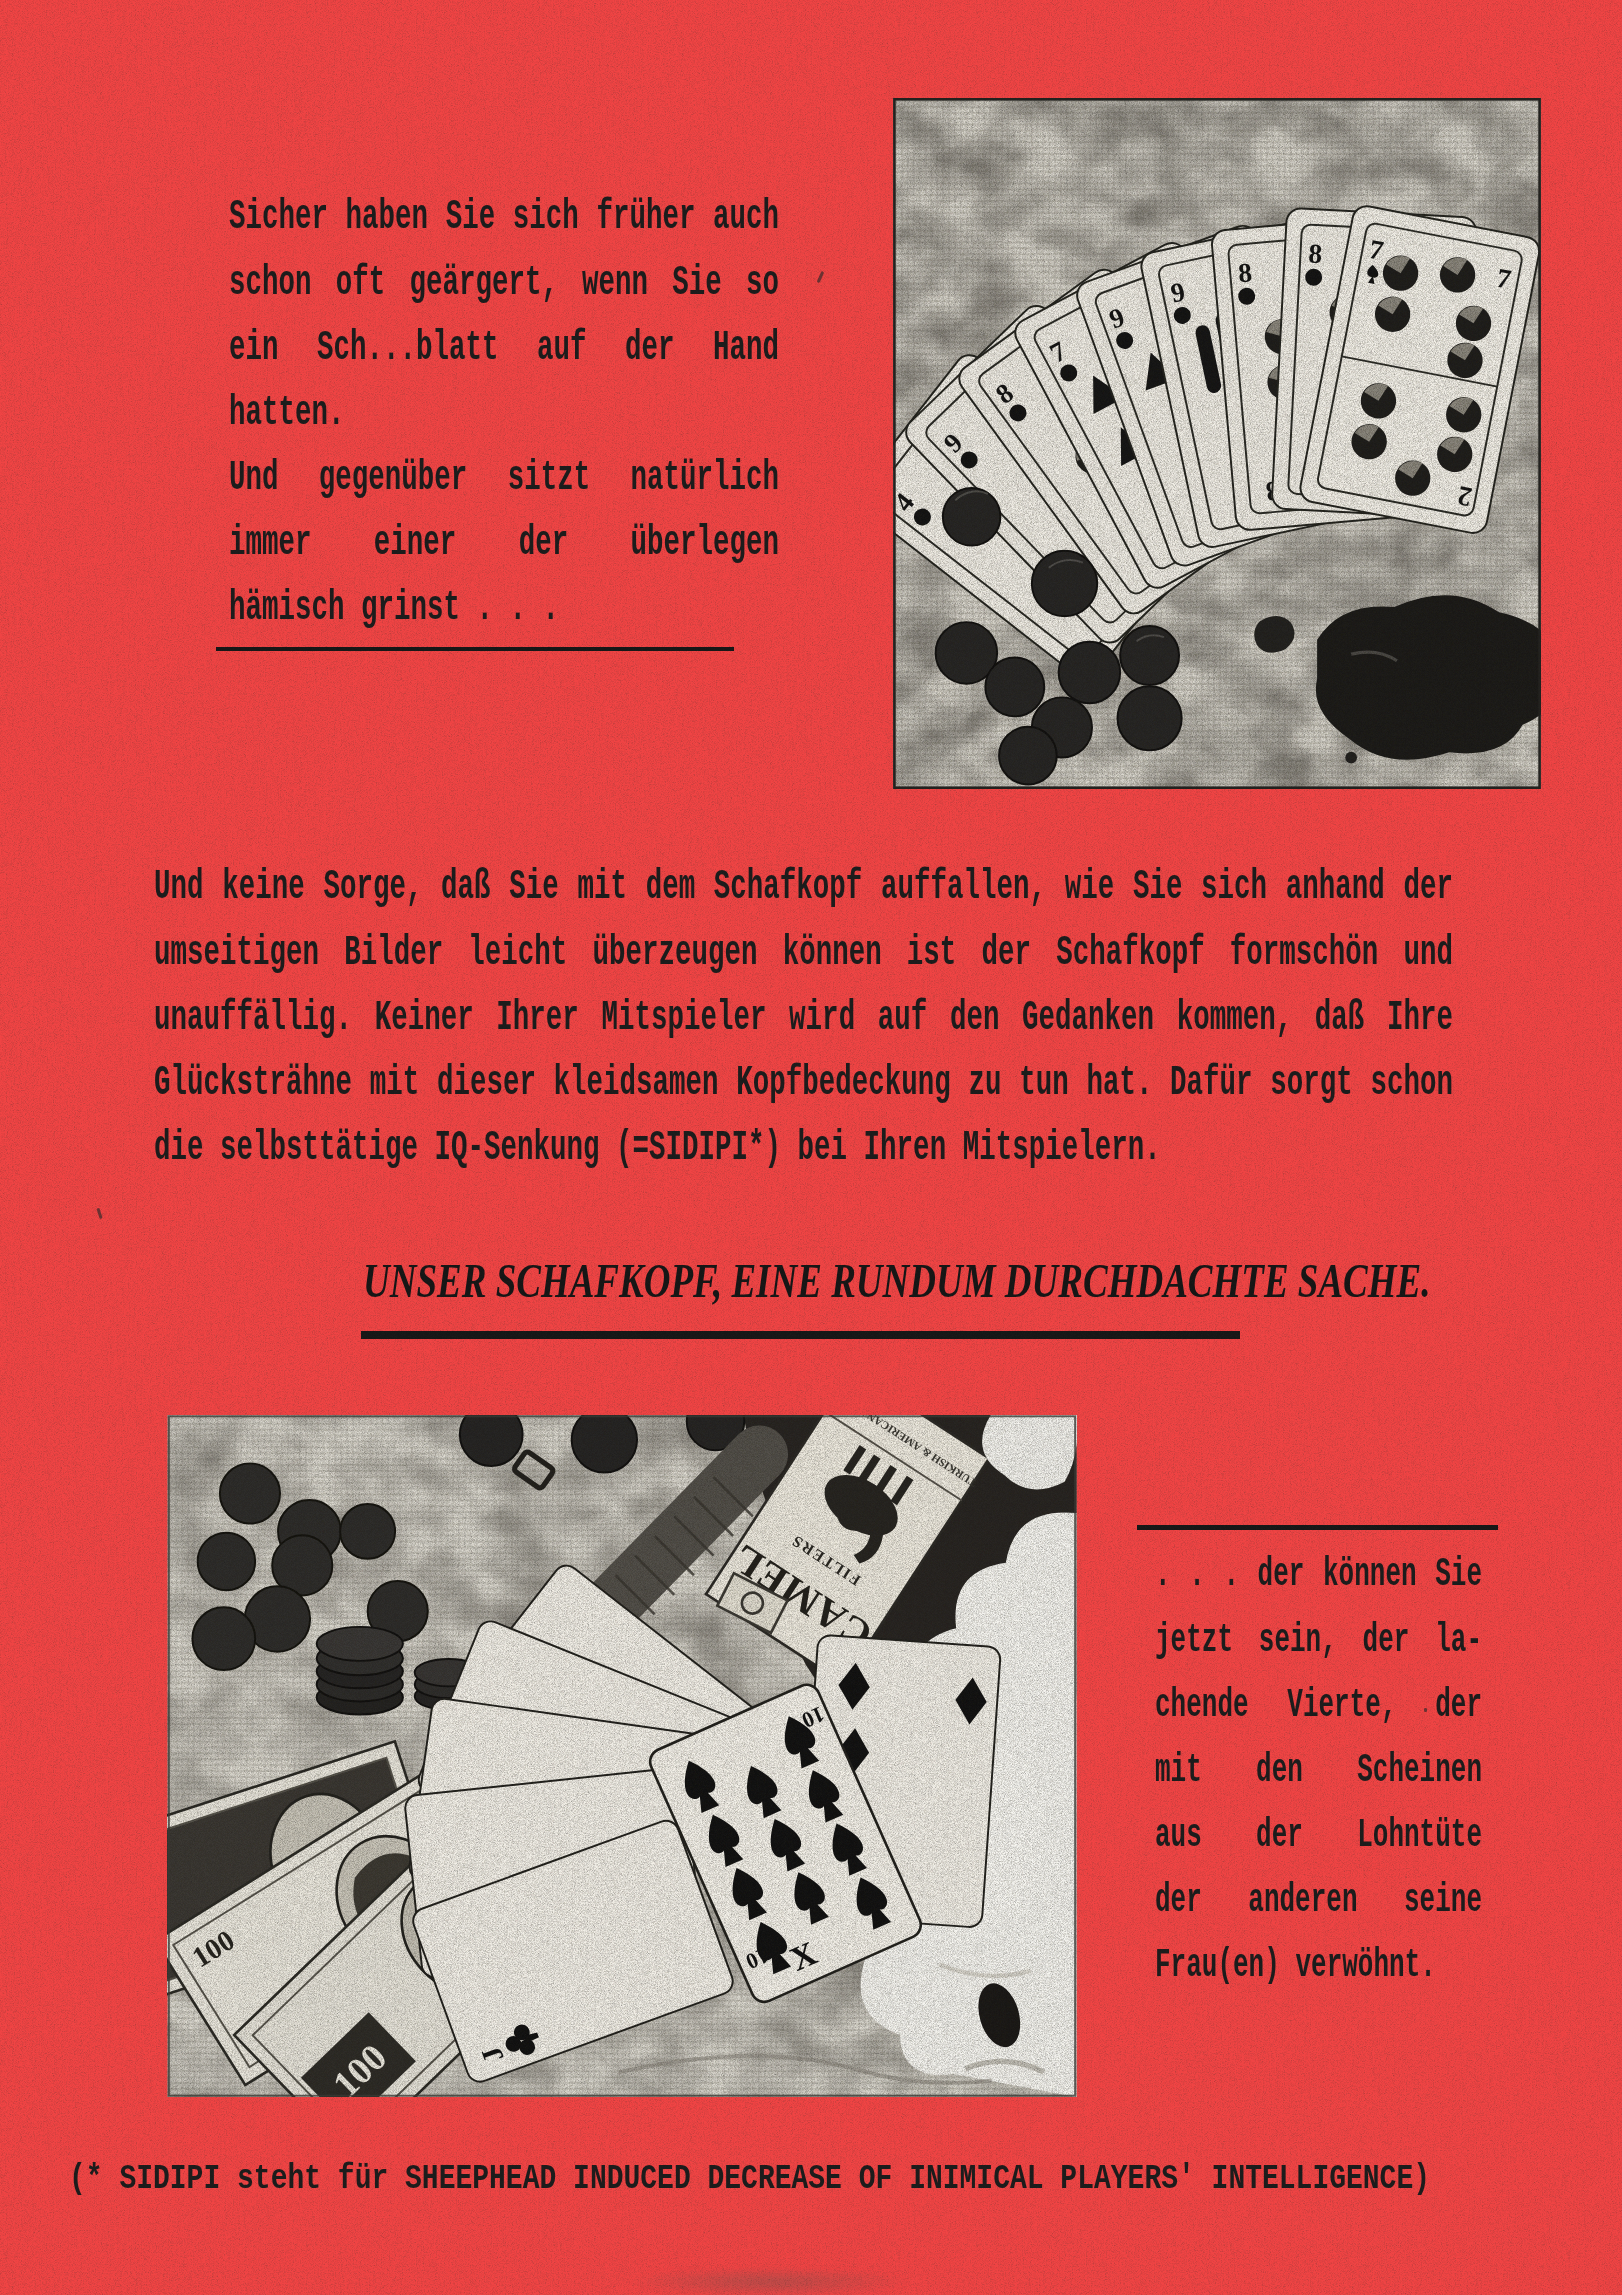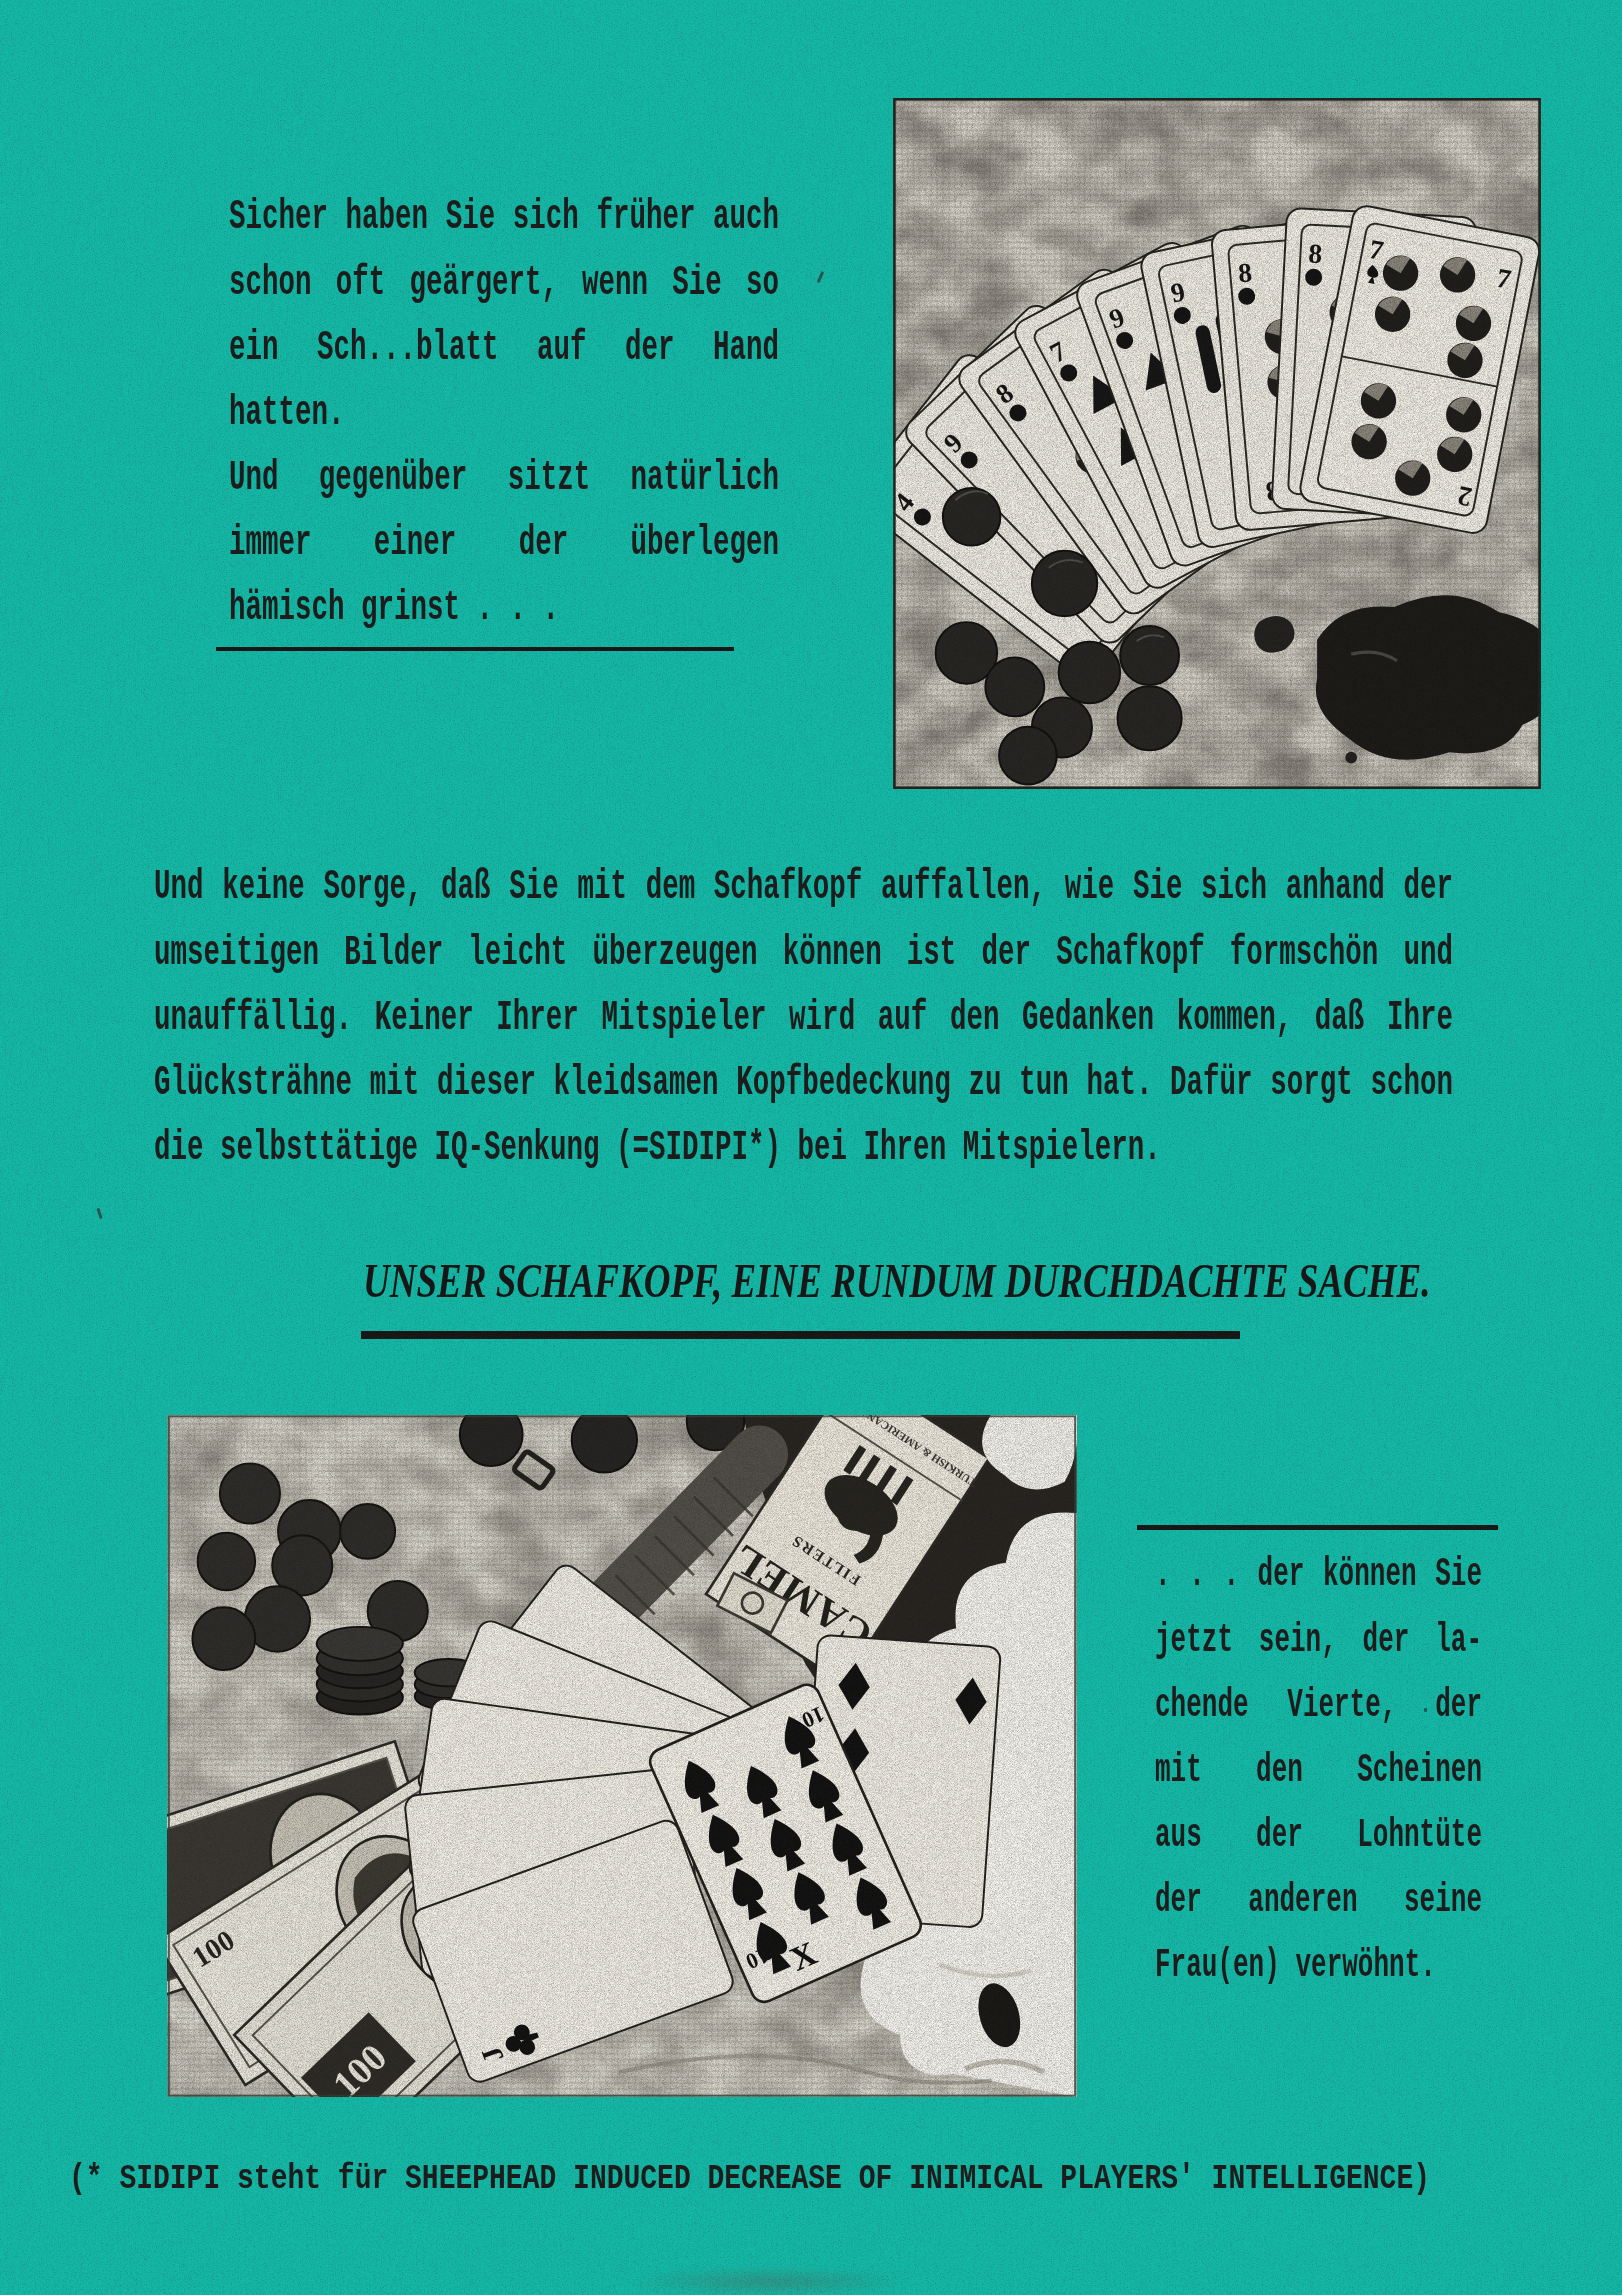--- a/index.html
+++ b/index.html
@@ -1,18 +1,18 @@
 <!DOCTYPE html>
 <html style="font-size:10.5px"><head>
 <meta charset="utf-8">
 <style>
   html,body{margin:0;padding:0;background:#888;}
   .page{
     position:relative; width:1623px; height:2295px;
-    background:#14b8a6; overflow:hidden;
+    background:#ef4444; overflow:hidden;
     font-family:"Liberation Mono", monospace;
     color:#1b1b1b;
   }
   .abs{position:absolute;}
   .stretch{transform-origin:0 0;}
   .typew{font-family:"Liberation Mono", monospace; font-weight:700; color:#1c1c1c;}
   .ln{display:block; white-space:normal;}
   .j{text-align:justify; text-align-last:justify;}
   
   .intro{left:229px; top:185px; width:550px; font-size:27.5px; line-height:42px; transform:scaleY(1.55);}

